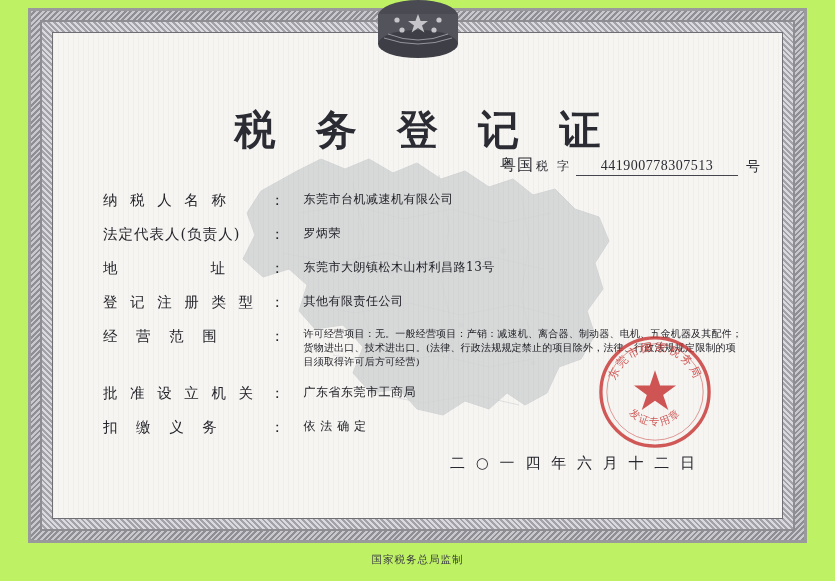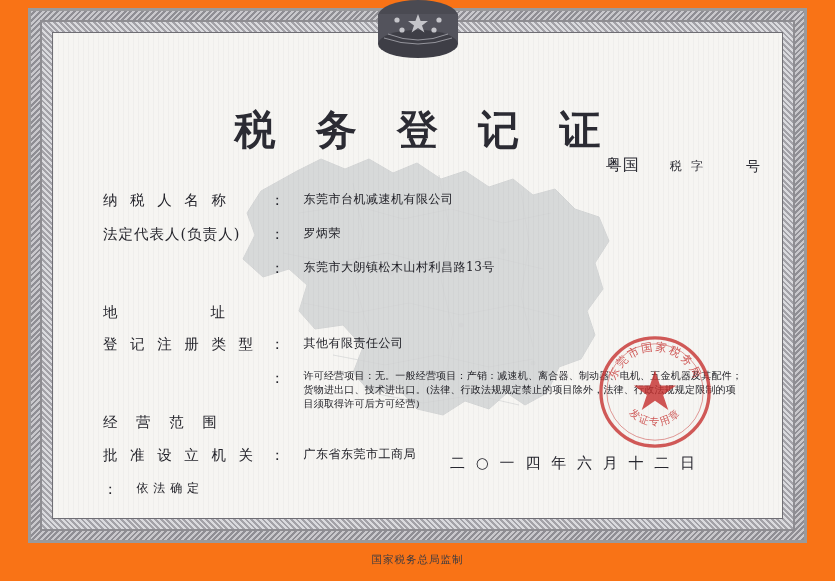--- a/index.html
+++ b/index.html
@@ -11,21 +11,21 @@
     width: 835px;
     height: 581px;
     overflow: hidden;
     font-family: "DejaVu Sans", sans-serif;
   }
 
   #cert {
     position: relative;
     width: 835px;
     height: 581px;
-    background: #f97316;
+    background: #bef264;
   }
 
   
   .frame-outer {
     position: absolute;
     left: 28px; top: 8px;
     width: 779px; height: 535px;
     border: 3px solid #9a9a9c;
     background:
       repeating-linear-gradient(135deg,
@@ -102,24 +102,23 @@
     z-index: 5;
   }
 
   
   .serial {
     position: absolute;
     right: 22px;
     top: 122px;
     display: flex;
     align-items: flex-end;
-    font-family: Liberation Sans, sans-serif;
+    font-family: Liberation Serif, serif;
     color: #2b2b33;
     z-index: 5;
-    gap: 28px;
   }
   .serial .s-prov {
     font-size: 16px;
     letter-spacing: 1px;
   }
   .serial .s-lbl {
     font-size: 12px;
     letter-spacing: 3px;
     padding: 0 4px 1px 2px;
   }
@@ -153,21 +152,21 @@
   }
   .row .label {
     width: 148px;
     flex: 0 0 148px;
     font-family: "DejaVu Serif", serif;
     font-size: 14.5px;
     color: #25252c;
     letter-spacing: 1px;
     white-space: nowrap;
   }
-  .row .label.spaced   { letter-spacing: 7px; margin-top: 44px; }
+  .row .label.spaced   { letter-spacing: 7px; }
   .row .label.spaced2  { letter-spacing: 4px; }
   .row .colon {
     flex: 0 0 14px;
     font-family: "DejaVu Serif", serif;
     font-size: 14.5px;
     color: #25252c;
   }
   .row .value {
     flex: 1 1 auto;
     font-family: "DejaVu Serif", serif;
@@ -272,20 +271,21 @@
       </svg>
     </div>
 
     <div class="paper-texture"></div>
 
     <div class="title">税 务 登 记 证</div>
 
     <div class="serial">
       <span class="s-prov">粤国</span>
       <span class="s-lbl">税 字</span>
+      <span class="s-num">441900778307513</span>
       <span class="s-tail">号</span>
     </div>
 
     <div class="fields">
 
       <div class="row">
         <span class="label spaced2">纳 税 人 名 称</span>
         <span class="colon">：</span>
         <span class="value">东莞市台机减速机有限公司</span>
       </div>
@@ -314,20 +314,21 @@
         <span class="value">许可经营项目：无。一般经营项目：产销：减速机、离合器、制动器、电机、五金机器及其配件；货物进出口、技术进出口。(法律、行政法规规定禁止的项目除外，法律、行政法规规定限制的项目须取得许可后方可经营)</span>
       </div>
 
       <div class="row">
         <span class="label spaced2">批 准 设 立 机 关</span>
         <span class="colon">：</span>
         <span class="value">广东省东莞市工商局</span>
       </div>
 
       <div class="row">
+        <span class="label spaced">扣 缴 义 务</span>
         <span class="colon">：</span>
         <span class="value">依 法 确 定</span>
       </div>
 
     </div>
 
 
     <div class="seal">
       <svg viewBox="0 0 120 120" xmlns="http://www.w3.org/2000/svg">
         <defs>

